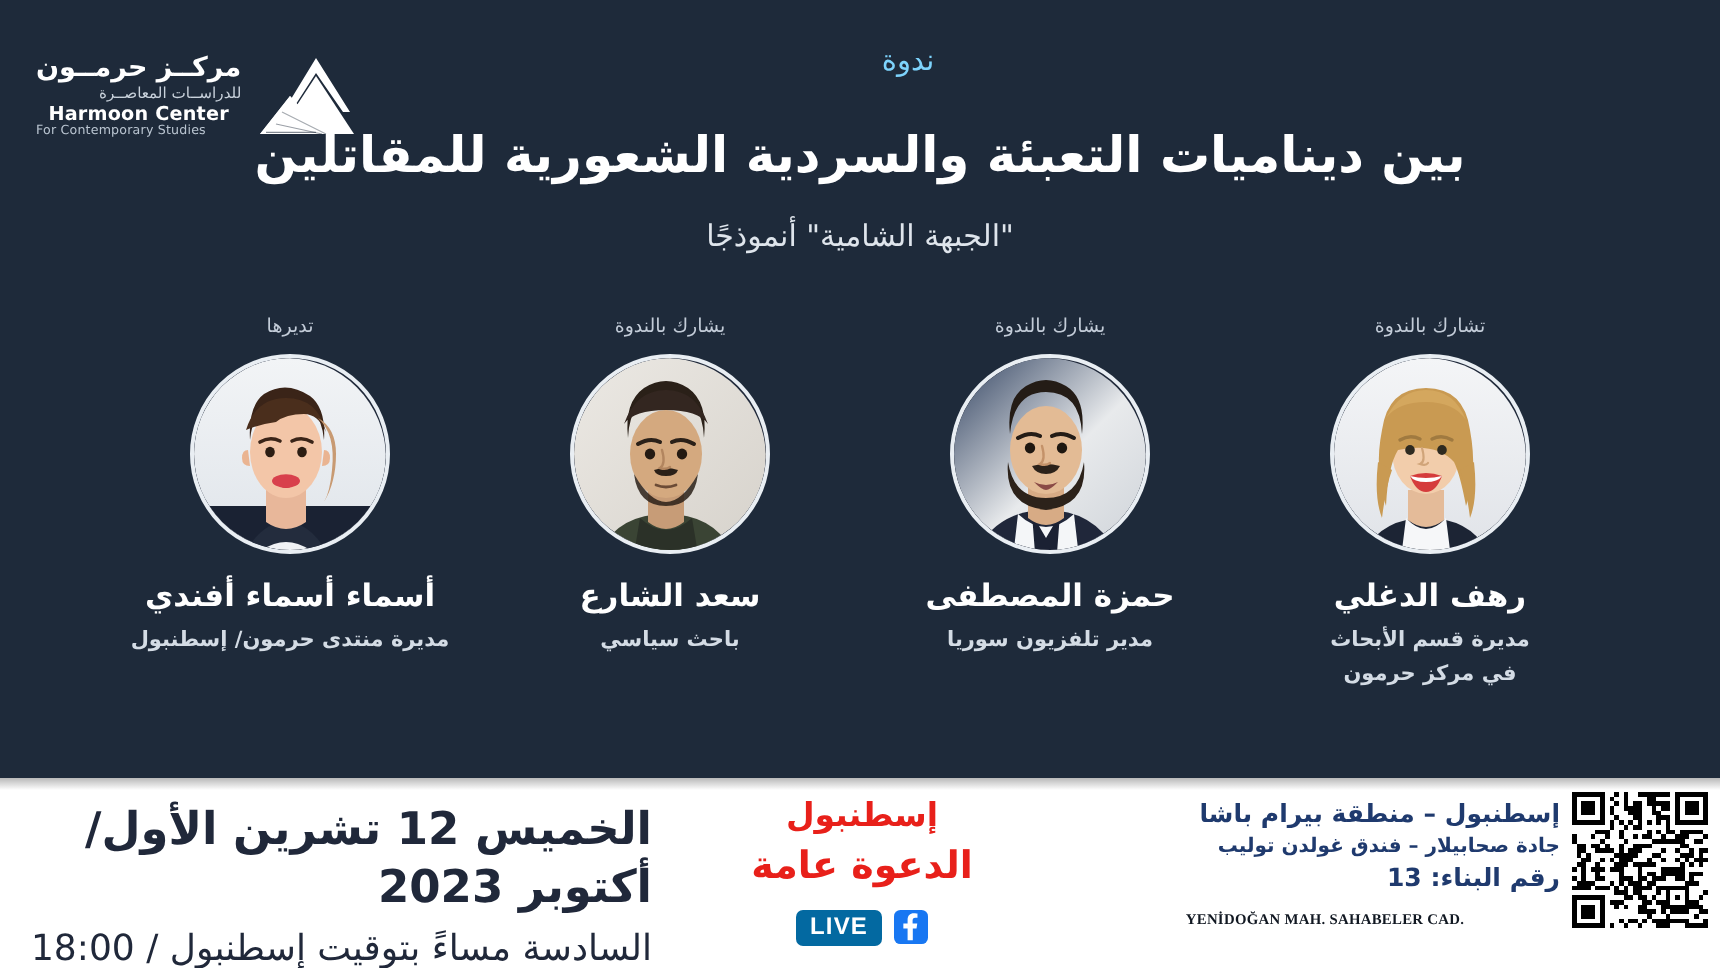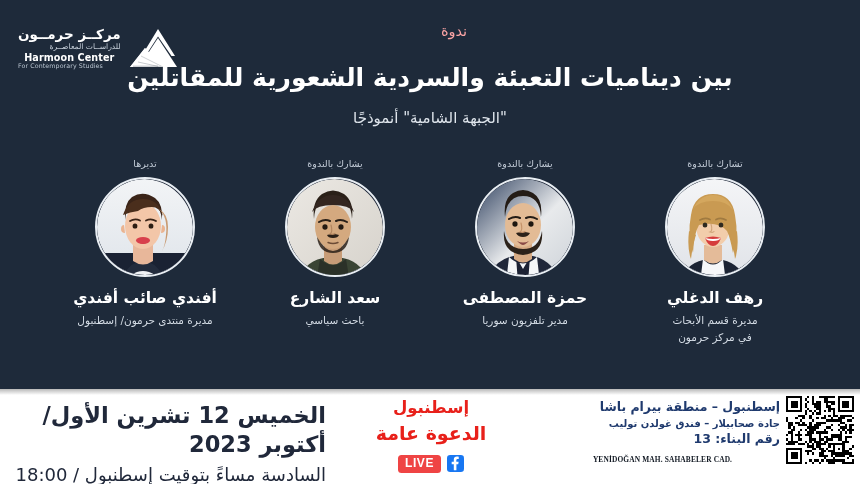--- a/index.html
+++ b/index.html
@@ -47,21 +47,21 @@
     letter-spacing:.1px; display:block; direction:ltr; text-align:left;
     margin-top:1px;
   }
 
   
   .headline-block {
     position:absolute; left:0; top:22px; width:860px;
     text-align:center; direction:rtl;
   }
   .kicker {
-    color:#fca5a5; font-size:14.5px; font-weight:400; line-height:1.3;padding-left:48px;
+    color:#7dd3fc; font-size:14.5px; font-weight:400; line-height:1.3;padding-left:48px;
   }
   .main-title {
     color:#ffffff; font-size:25px; font-weight:700;
     line-height:1.35; margin-top:20px; letter-spacing:0px;
   }
   .sub-title {
     color:#dfe5ec; font-size:15px; font-weight:400;
     line-height:1.4; margin-top:13px;
   }
 
@@ -88,21 +88,21 @@
   }
   .avatar .photo-canvas {
     position:absolute; inset:0; width:100%; height:100%;
     border-radius:50%; overflow:hidden;
   }
   .speaker-name {
     color:#ffffff; font-size:15.5px; font-weight:700;
     margin-top:12px; line-height:1.25;
   }
   .speaker-role {
-    color:#d4dce5; font-size:10.5px; font-weight:400;
+    color:#d4dce5; font-size:10.5px; font-weight:700;
     margin-top:5px; line-height:1.45;
   }
 
   
   .footer {
     position:absolute; left:0; top:389px;
     width:860px; height:95px;
     background:#ffffff;
   }
   .footer-shadow {
@@ -135,21 +135,21 @@
   .invite-open {
     color:#e8201a; font-size:19px; font-weight:700;
     line-height:1.3; margin-top:3px;
   }
   .live-row {
     display:flex; flex-direction:row; align-items:center;
     justify-content:center; gap:6px; margin-top:9px;
   }
   .fb-icon { width:17px; height:17px; display:block; }
   .live-badge {
-    background:#ef4444; color:#fff;
+    background:#0369a1; color:#fff;
     font-size:12px; font-weight:700; letter-spacing:.6px;
     padding:2px 7px 2.5px; border-radius:3.5px;
     font-family:"Liberation Sans",sans-serif; line-height:1.1;
     direction:ltr;
   }
 
   
   .address-block {
     position:absolute; left:545px; top:10px; width:235px;
     text-align:right; direction:rtl;
@@ -242,21 +242,21 @@
                 <path d="M37 42 q5 -3 10 -0.5" stroke="#3a2418" stroke-width="1.8" fill="none" stroke-linecap="round"></path>
                 <path d="M53 41.5 q5 -2.5 10 0.5" stroke="#3a2418" stroke-width="1.8" fill="none" stroke-linecap="round"></path>
                 <path d="M44 62 q6 4 12 0 q-6 6 -12 0 z" fill="#cf3140"></path>
                 <ellipse cx="50" cy="61.5" rx="7" ry="3.4" fill="#d8404c"></ellipse>
                 <path d="M31 46 q-3 0 -3 4 q0 4 4 4" fill="#eab491"></path>
                 <path d="M69 46 q3 0 3 4 q0 4 -4 4" fill="#eab491"></path>
               </g>
             </svg>
           </div>
         </div>
-        <div class="speaker-name">أفندي صائب أفندي</div>
+        <div class="speaker-name">أسماء أسماء أفندي</div>
         <div class="speaker-role">مديرة منتدى حرمون/ إسطنبول</div>
       </div>
 
       <div class="speaker">
         <div class="role-tag">يشارك بالندوة</div>
         <div class="avatar">
           <div class="photo-canvas">
             <svg viewBox="0 0 100 100" width="100" height="100">
               <defs>
                 <clipPath id="c2">

